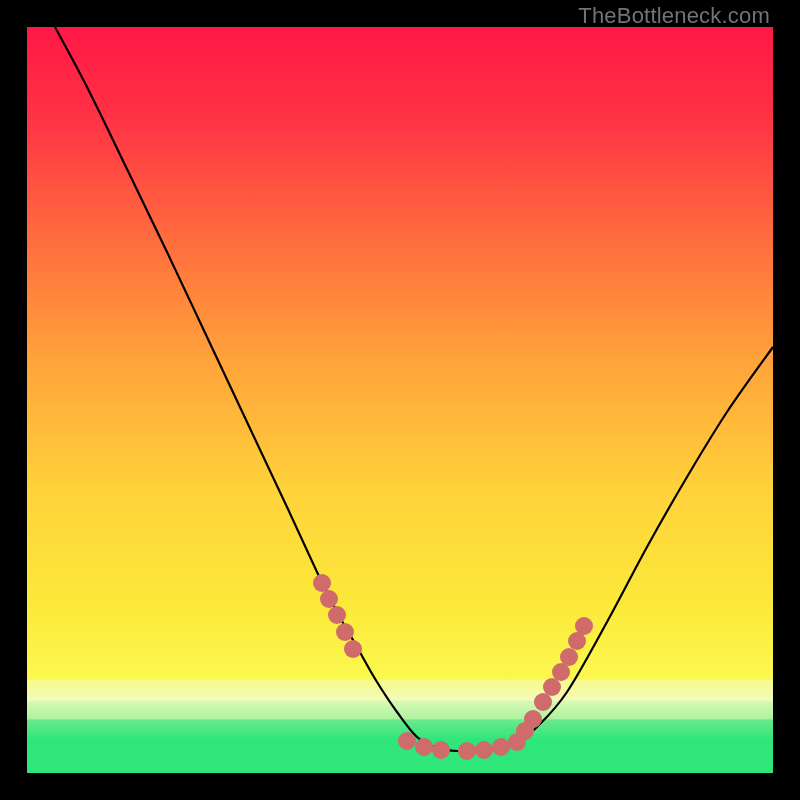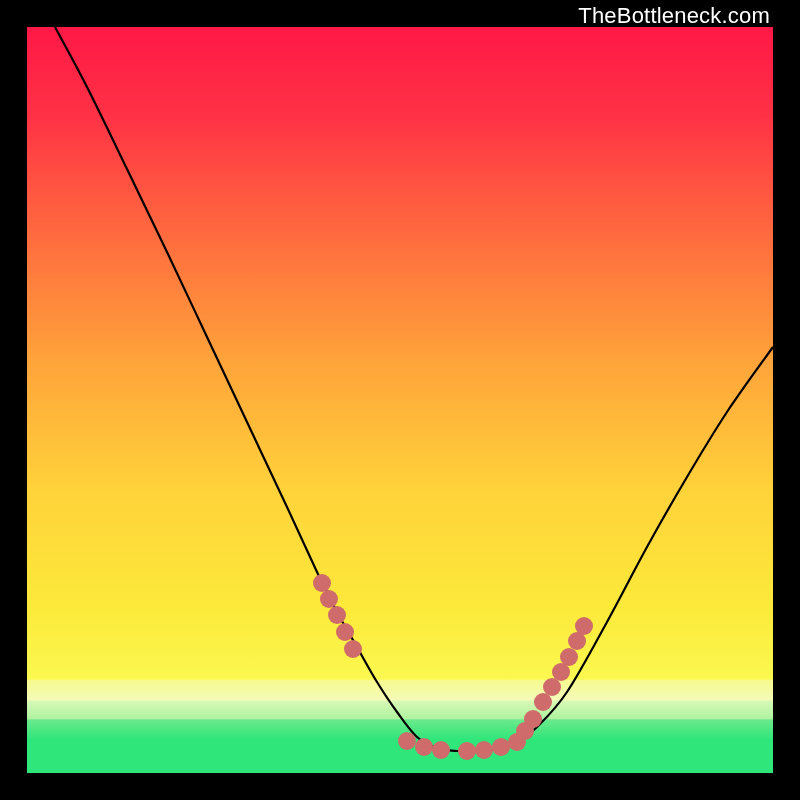--- a/index.html
+++ b/index.html
@@ -23,21 +23,21 @@
     position: absolute;
     left: 0;
     top: 0;
     width: 100%;
     height: 100%;
   }
   .watermark {
     position: absolute;
     top: 3px;
     right: 30px;
-    color: #ffffff;
+    color: #737373;
     font-size: 22px;
     font-weight: 500;
     letter-spacing: 0.2px;
     z-index: 5;
     user-select: none;
   }
   svg.curve {
     position: absolute;
     left: 0;
     top: 0;

